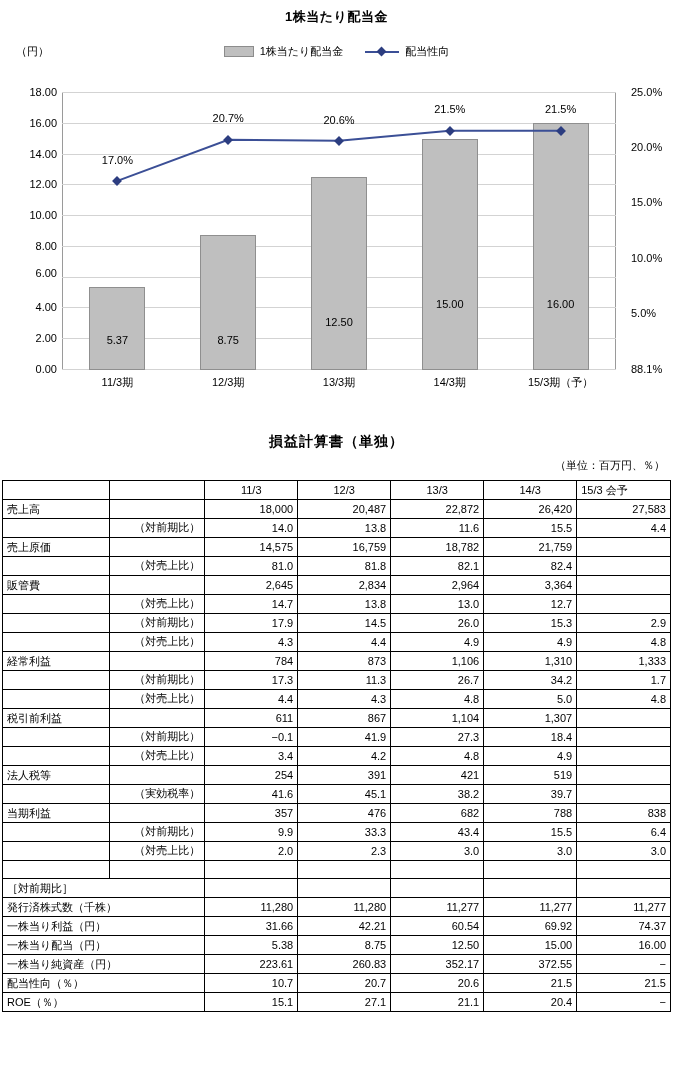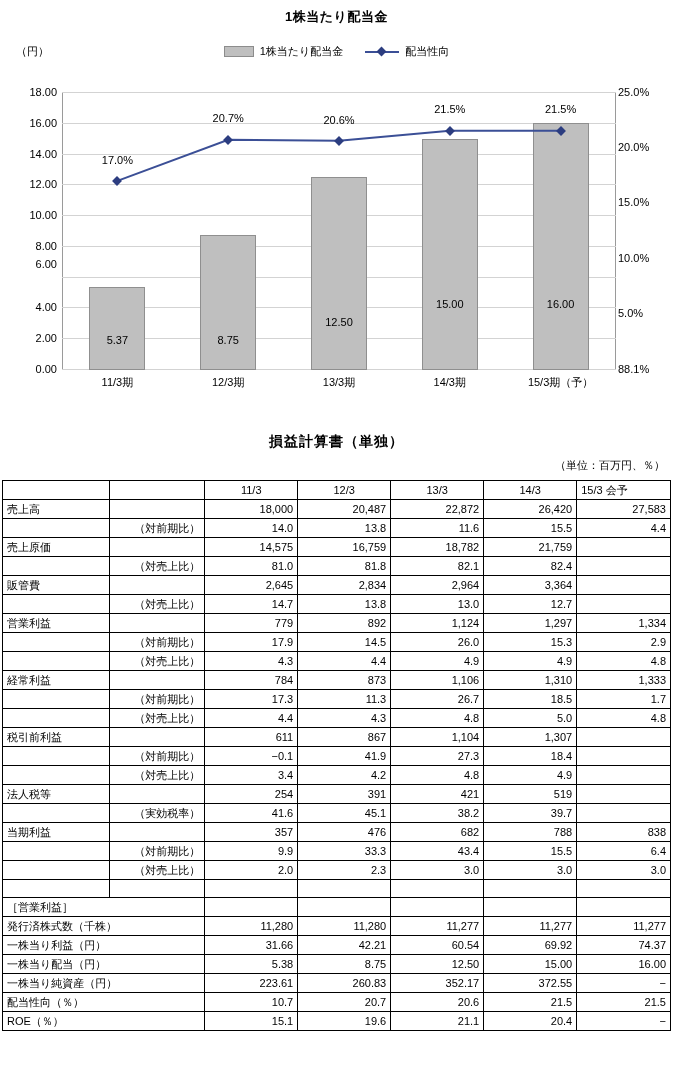--- a/index.html
+++ b/index.html
@@ -92,21 +92,21 @@
     width: 554px;
     height: 1px;
     background: #d3d3d3;
   }
   .ytick-left, .ytick-right {
     position: absolute;
     font-size: 11px;
     white-space: nowrap;
   }
   .ytick-left { right: 100%; margin-right: 5px; text-align: right; }
-  .ytick-right { left: 100%; margin-left: 2px; text-align: left; }
+  .ytick-right { left: 100%; margin-left: 15px; text-align: left; }
 
   .bars {
     position: absolute;
     left: 0; top: 0;
     width: 554px; height: 278px;
   }
   .bar-slot {
     position: absolute;
     bottom: 0;
     width: 110.8px;
@@ -195,20 +195,21 @@
   .c-label {
     width: 110px;
     text-align: left;
     white-space: nowrap;
   }
   .c-sub {
     width: 96px;
     text-align: right;
     white-space: nowrap;
     padding-right: 6px;
+    font-family: Liberation Mono, monospace;
   }
   .c-val {
     width: 96px;
     text-align: right;
     padding-right: 6px;
     white-space: nowrap;
   }
   thead th {
     text-align: center;
     font-weight: bold;
@@ -253,21 +254,21 @@
       <div class="gridline" style="top:153.9px"></div>
       <div class="gridline" style="top:123.1px"></div>
       <div class="gridline" style="top:92.3px"></div>
       <div class="gridline" style="top:61.6px"></div>
       <div class="gridline" style="top:30.8px"></div>
       <div class="gridline" style="top:0px"></div>
 
       <div class="ytick-left" style="top:271px">0.00</div>
       <div class="ytick-left" style="top:240.2px">2.00</div>
       <div class="ytick-left" style="top:209.4px">4.00</div>
-      <div class="ytick-left" style="top:166px">6.00</div>
+      <div class="ytick-left" style="top:175px">6.00</div>
       <div class="ytick-left" style="top:147.9px">8.00</div>
       <div class="ytick-left" style="top:117.1px">10.00</div>
       <div class="ytick-left" style="top:86.3px">12.00</div>
       <div class="ytick-left" style="top:55.6px">14.00</div>
       <div class="ytick-left" style="top:24.8px">16.00</div>
       <div class="ytick-left" style="top:-6px">18.00</div>
 
       <div class="ytick-right" style="top:271px">88.1%</div>
       <div class="ytick-right" style="top:215.4px">5.0%</div>
       <div class="ytick-right" style="top:159.8px">10.0%</div>
@@ -390,29 +391,20 @@
       <tr>
         <td class="c-label"></td>
         <td class="c-sub">（対売上比）</td>
         <td class="c-val">14.7</td>
         <td class="c-val">13.8</td>
         <td class="c-val">13.0</td>
         <td class="c-val">12.7</td>
         <td class="c-val"></td>
       </tr>
       <tr>
-        <td class="c-label">営業利益</td>
-        <td class="c-sub"></td>
-        <td class="c-val">779</td>
-        <td class="c-val">892</td>
-        <td class="c-val">1,124</td>
-        <td class="c-val">1,297</td>
-        <td class="c-val">1,334</td>
-      </tr>
-      <tr>
         <td class="c-label"></td>
         <td class="c-sub">（対前期比）</td>
         <td class="c-val">17.9</td>
         <td class="c-val">14.5</td>
         <td class="c-val">26.0</td>
         <td class="c-val">15.3</td>
         <td class="c-val">2.9</td>
       </tr>
       <tr>
         <td class="c-label"></td>
@@ -431,21 +423,21 @@
         <td class="c-val">1,106</td>
         <td class="c-val">1,310</td>
         <td class="c-val">1,333</td>
       </tr>
       <tr>
         <td class="c-label"></td>
         <td class="c-sub">（対前期比）</td>
         <td class="c-val">17.3</td>
         <td class="c-val">11.3</td>
         <td class="c-val">26.7</td>
-        <td class="c-val">18.5</td>
+        <td class="c-val">34.2</td>
         <td class="c-val">1.7</td>
       </tr>
       <tr>
         <td class="c-label"></td>
         <td class="c-sub">（対売上比）</td>
         <td class="c-val">4.4</td>
         <td class="c-val">4.3</td>
         <td class="c-val">4.8</td>
         <td class="c-val">5.0</td>
         <td class="c-val">4.8</td>
@@ -527,21 +519,21 @@
         <td></td>
         <td></td>
         <td></td>
         <td></td>
         <td></td>
         <td></td>
         <td></td>
       </tr>
 
       <tr>
-        <td class="wide-label" colspan="2">［営業利益］</td>
+        <td class="wide-label" colspan="2">［対前期比］</td>
         <td class="c-val"></td>
         <td class="c-val"></td>
         <td class="c-val"></td>
         <td class="c-val"></td>
         <td class="c-val"></td>
       </tr>
 
       <tr>
         <td class="wide-label" colspan="2">発行済株式数（千株）</td>
         <td class="c-val">11,280</td>
@@ -578,21 +570,21 @@
         <td class="wide-label" colspan="2">配当性向（％）</td>
         <td class="c-val">10.7</td>
         <td class="c-val">20.7</td>
         <td class="c-val">20.6</td>
         <td class="c-val">21.5</td>
         <td class="c-val">21.5</td>
       </tr>
       <tr>
         <td class="wide-label" colspan="2">ROE（％）</td>
         <td class="c-val">15.1</td>
-        <td class="c-val">19.6</td>
+        <td class="c-val">27.1</td>
         <td class="c-val">21.1</td>
         <td class="c-val">20.4</td>
         <td class="c-val">−</td>
       </tr>
     </tbody>
   </table>
 
 </div>
 
 </body></html>

